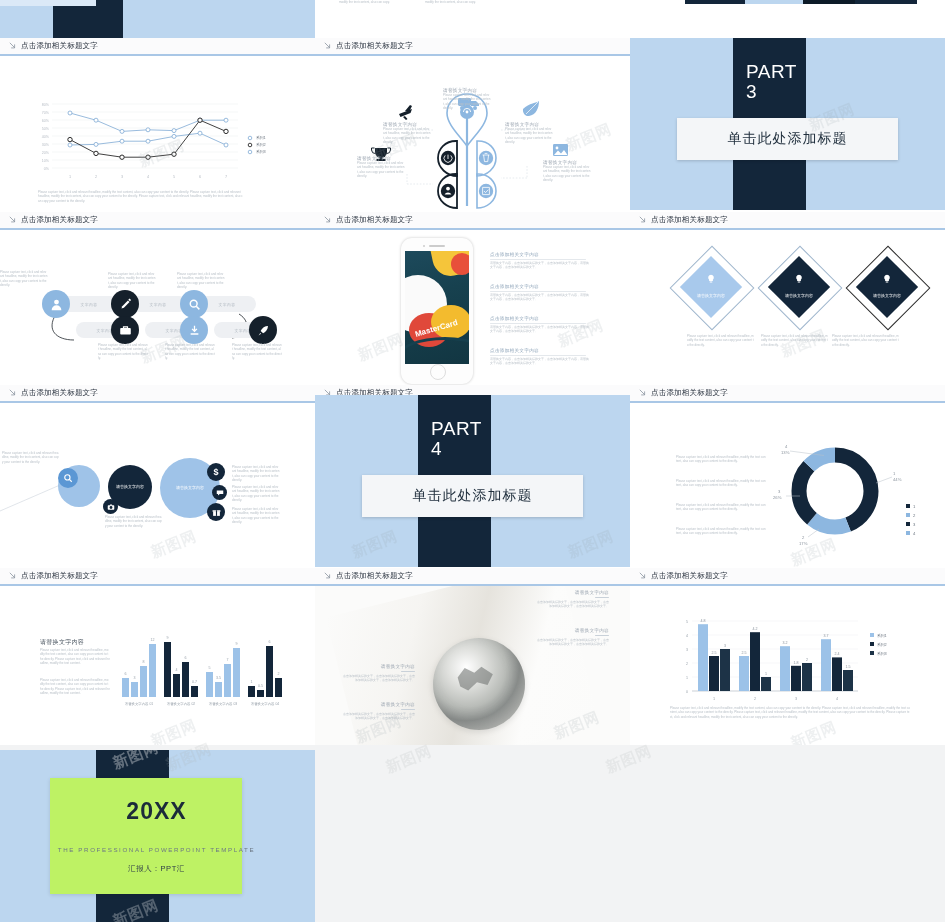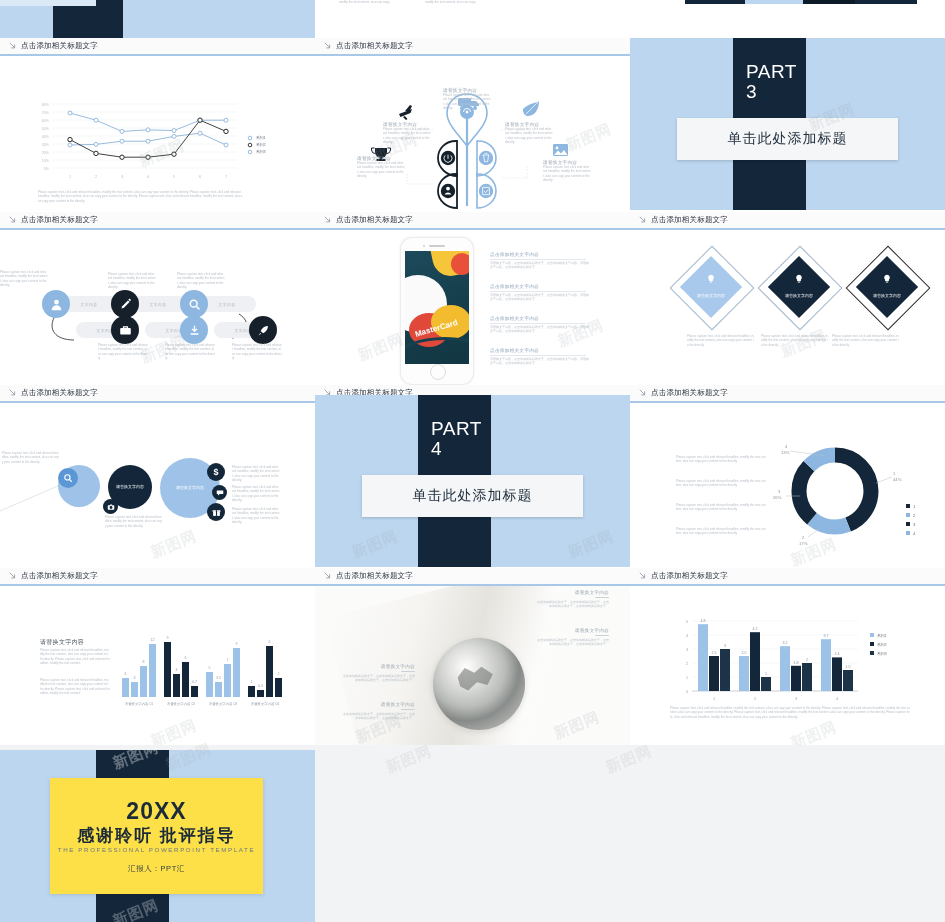--- a/index.html
+++ b/index.html
@@ -72,21 +72,21 @@
     box-shadow:inset -6px -8px 14px rgba(80,80,80,.25), 0 2px 6px rgba(0,0,0,.10);}
   .globe:after{content:"";position:absolute;left:22px;top:26px;width:44px;height:34px;border-radius:40%;
     background:rgba(105,110,108,.55);clip-path:polygon(6% 40%,22% 12%,44% 26%,60% 8%,86% 30%,74% 62%,50% 54%,30% 78%,12% 66%);}
   .paper{position:absolute;left:28px;top:0;width:240px;height:172px;
     background:linear-gradient(118deg, rgba(255,255,255,0) 0%, rgba(245,244,241,.9) 30%, rgba(226,223,216,.85) 52%, rgba(252,252,251,.95) 74%, rgba(255,255,255,0) 100%);
     transform:rotate(-14deg);}
 
   
   .thanks{position:relative;width:315px;height:172px;background:#bcd6ef;overflow:hidden;}
   .thanks .band{position:absolute;left:96px;top:0;width:73px;height:172px;background:#13263a;}
-  .thanks .card{position:absolute;left:50px;top:28px;width:213px;height:116px;background:#fde047;
+  .thanks .card{position:absolute;left:50px;top:28px;width:192px;height:116px;background:#bef264;
      box-shadow:0 1px 4px rgba(0,0,0,.12);}
   .thanks .yy{position:absolute;width:213px;text-align:center;left:0;top:20px;font-size:23px;font-weight:bold;color:#1b2b3a;letter-spacing:1px;}
   .thanks .cn{position:absolute;width:213px;text-align:center;left:0;top:46px;font-size:17px;font-weight:bold;color:#1b2b3a;letter-spacing:2px;}
   .thanks .en{position:absolute;width:213px;text-align:center;left:0;top:68px;font-size:6.2px;color:#6c7884;letter-spacing:1.6px;}
   .thanks .by{position:absolute;width:213px;text-align:center;left:0;top:86px;font-size:7.5px;color:#2c3a48;letter-spacing:.6px;}
 
   .footer{position:absolute;left:315px;top:750px;width:630px;height:172px;background:#f2f3f4;}
   .footer-edge{position:absolute;left:315px;top:750px;width:6px;height:172px;background:#bcd6ef;}
 </style>
 </head>
@@ -779,21 +779,20 @@
       <div class="ftxt" style="position:absolute;left:40px;top:120px;width:240px;">Please capture text, click and relevant headline, modify the text content, also can copy your content to the directly. Please capture text, click and relevant headline, modify the text content, also can copy your content to the directly. Please capture text, click and relevant headline, modify the text content, also can copy your content to the directly. Please capture text, click and relevant headline, modify the text content, also can copy your content to the directly.</div>
       <div class="wm" style="left:160px;top:140px;">新图网</div>
     </div>
   </div>
 
   <div class="cell" style="left:0;top:750px;height:172px;">
     <div class="thanks">
       <div class="band"></div>
       <div class="card">
         <div class="yy">20XX</div>
-        <div class="cn">感谢聆听  批评指导</div>
         <div class="en">THE PROFESSIONAL POWERPOINT TEMPLATE</div>
         <div class="by">汇报人：PPT汇</div>
       </div>
       <div class="wm" style="left:112px;top:-4px;color:rgba(255,255,255,.35);">新图网</div>
       <div class="wm" style="left:112px;top:154px;color:rgba(255,255,255,.28);">新图网</div>
     </div>
   </div>
   <div class="footer-edge"></div>
   <div class="footer">
     <div class="wm" style="left:-150px;top:-2px;color:rgba(170,175,180,.18);">新图网</div>

